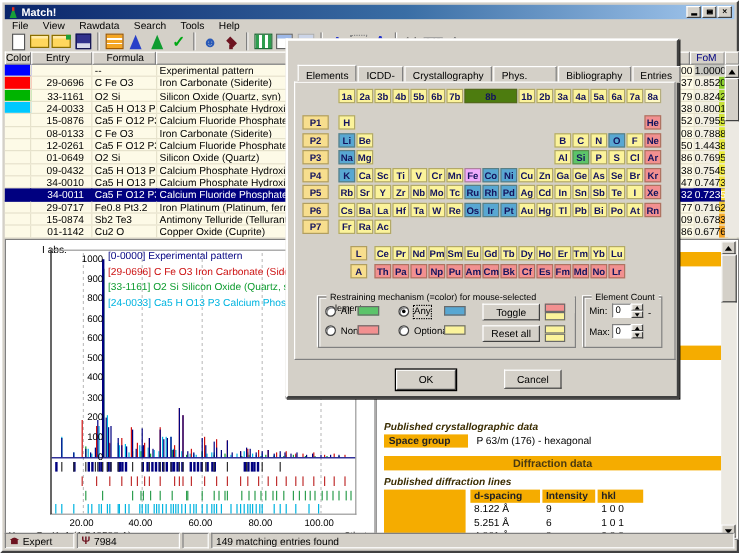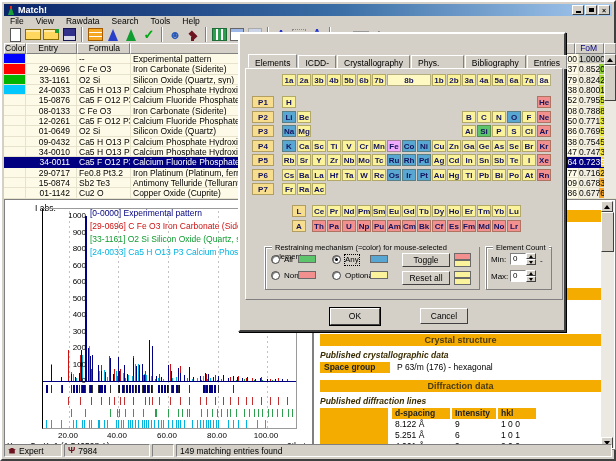--- a/index.html
+++ b/index.html
@@ -237,21 +237,21 @@
           <div class="cell c-name">Iron Carbonate (Siderite)</div>
           <div class="cell c-num">08</div>
           <div class="cell c-fom" style="background: linear-gradient(to right, rgb(242, 239, 226) 0px, rgb(242, 239, 226) 72%, rgb(222, 232, 60) 72%);">0.7888</div>
         </div>
         <div class="erow">
           <div class="cell c-color"></div>
           <div class="cell c-entry">12-0261</div>
           <div class="cell c-form">Ca5 F O12 P3</div>
           <div class="cell c-name">Calcium Fluoride Phosphate (Fluorapatite)</div>
           <div class="cell c-num">50</div>
-          <div class="cell c-fom" style="background: linear-gradient(to right, rgb(242, 239, 226) 0px, rgb(242, 239, 226) 72%, rgb(232, 236, 64) 72%);">0.7713</div>
+          <div class="cell c-fom" style="background: linear-gradient(to right, rgb(242, 239, 226) 0px, rgb(242, 239, 226) 72%, rgb(232, 236, 64) 72%);">1.4438</div>
         </div>
         <div class="erow">
           <div class="cell c-color"></div>
           <div class="cell c-entry">01-0649</div>
           <div class="cell c-form">O2 Si</div>
           <div class="cell c-name">Silicon Oxide (Quartz)</div>
           <div class="cell c-num">86</div>
           <div class="cell c-fom" style="background: linear-gradient(to right, rgb(242, 239, 226) 0px, rgb(242, 239, 226) 72%, rgb(234, 236, 64) 72%);">0.7695</div>
         </div>
         <div class="erow">
@@ -268,21 +268,21 @@
           <div class="cell c-form">Ca5 H O13 P3</div>
           <div class="cell c-name">Calcium Phosphate Hydroxide (Hydroxylfluoroapatite)</div>
           <div class="cell c-num">47</div>
           <div class="cell c-fom" style="background: linear-gradient(to right, rgb(242, 239, 226) 0px, rgb(242, 239, 226) 72%, rgb(244, 228, 64) 72%);">0.7473</div>
         </div>
         <div class="erow sel">
           <div class="cell c-color"></div>
           <div class="cell c-entry">34-0011</div>
           <div class="cell c-form">Ca5 F O12 P3</div>
           <div class="cell c-name">Calcium Fluoride Phosphate (Fluorapatite, syn)</div>
-          <div class="cell c-num">64</div>
+          <div class="cell c-num">32</div>
           <div class="cell c-fom" style="background: linear-gradient(to right, rgb(0, 0, 128) 0px, rgb(0, 0, 128) 78%, rgb(246, 216, 60) 78%);">0.7235</div>
         </div>
         <div class="erow">
           <div class="cell c-color"></div>
           <div class="cell c-entry">29-0717</div>
           <div class="cell c-form">Fe0.8 Pt3.2</div>
           <div class="cell c-name">Iron Platinum (Platinum, ferroan, syn)</div>
           <div class="cell c-num">77</div>
           <div class="cell c-fom" style="background: linear-gradient(to right, rgb(242, 239, 226) 0px, rgb(242, 239, 226) 72%, rgb(246, 204, 56) 72%);">0.7162</div>
         </div>
@@ -666,21 +666,20 @@
         <div style="color: rgb(15, 156, 48);">[33-1161] O2 Si Silicon Oxide (Quartz, syn)</div>
         <div style="color: rgb(0, 180, 224);">[24-0033] Ca5 H O13 P3 Calcium Phosphate Hydroxide</div>
       </div>
     <div class="xnote">X-ray Cu-Ka1 (1.540598 A)</div>
     <div class="xlabel">2theta</div>
   </div>
 
   <div class="datasheet">
     <div class="bar" style="top:10px;"></div>
     <div class="bar" style="top:88px;"></div>
-    <div class="bar" style="top:134px;">Crystal structure</div>
     <div class="dsub" style="top:150px;">Published crystallographic data</div>
     <div class="sgcell" style="top:162px;">Space group</div>
     <div class="sgval" style="top:162px;">P 63/m (176) - hexagonal</div>
     <div class="bar" style="top:180px;">Diffraction data</div>
     <div class="dsub" style="top:196px;">Published diffraction lines</div>
     <div class="dlblock"></div>
     <div>
         <div class="dlhead" style="left: 78px; width: 58px;">d-spacing</div>
         <div class="dlhead" style="left: 138px; width: 44px;">Intensity</div>
         <div class="dlhead" style="left: 184px; width: 38px;">hkl</div>
@@ -733,21 +732,21 @@
     </div>
   <div class="tabpanel"></div>
   <div>
       <div class="pcell" style="left: 42px; top: 40px; width: 14px; background: rgb(251, 243, 155);">1a</div>
       <div class="pcell" style="left: 57px; top: 40px; width: 14px; background: rgb(251, 243, 155);">2a</div>
       <div class="pcell" style="left: 72px; top: 40px; width: 14px; background: rgb(251, 243, 155);">3b</div>
       <div class="pcell" style="left: 87px; top: 40px; width: 14px; background: rgb(251, 243, 155);">4b</div>
       <div class="pcell" style="left: 102px; top: 40px; width: 14px; background: rgb(251, 243, 155);">5b</div>
       <div class="pcell" style="left: 117px; top: 40px; width: 14px; background: rgb(251, 243, 155);">6b</div>
       <div class="pcell" style="left: 132px; top: 40px; width: 14px; background: rgb(251, 243, 155);">7b</div>
-      <div class="pcell" style="left: 147px; top: 40px; width: 44px; background: #fef9c3;">8b</div>
+      <div class="pcell" style="left: 147px; top: 40px; width: 44px; background: #4d7c0f;">8b</div>
       <div class="pcell" style="left: 192px; top: 40px; width: 14px; background: rgb(251, 243, 155);">1b</div>
       <div class="pcell" style="left: 207px; top: 40px; width: 14px; background: rgb(251, 243, 155);">2b</div>
       <div class="pcell" style="left: 222px; top: 40px; width: 14px; background: rgb(251, 243, 155);">3a</div>
       <div class="pcell" style="left: 237px; top: 40px; width: 14px; background: rgb(251, 243, 155);">4a</div>
       <div class="pcell" style="left: 252px; top: 40px; width: 14px; background: rgb(251, 243, 155);">5a</div>
       <div class="pcell" style="left: 267px; top: 40px; width: 14px; background: rgb(251, 243, 155);">6a</div>
       <div class="pcell" style="left: 282px; top: 40px; width: 14px; background: rgb(251, 243, 155);">7a</div>
       <div class="pcell" style="left: 297px; top: 40px; width: 14px; background: #fef9c3;">8a</div>
       <div class="pcell plabel" style="left: 12px; top: 62px; width: 22px;">P1</div>
       <div class="pcell" style="left: 42px; top: 62px; width: 14px; background: rgb(251, 243, 155);">H</div>

